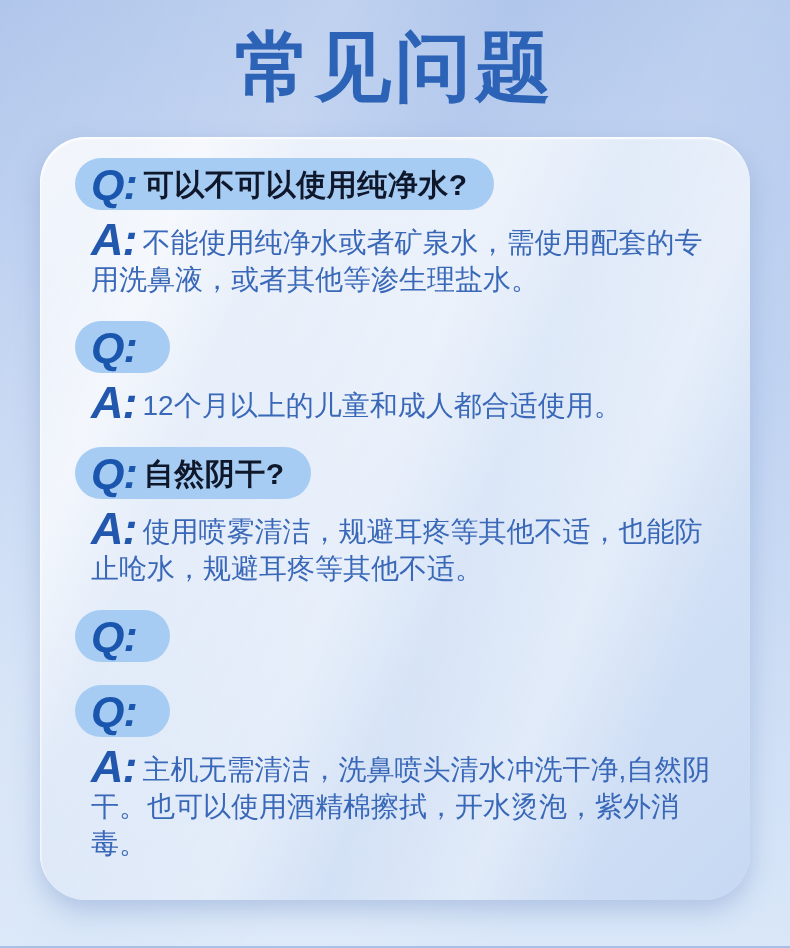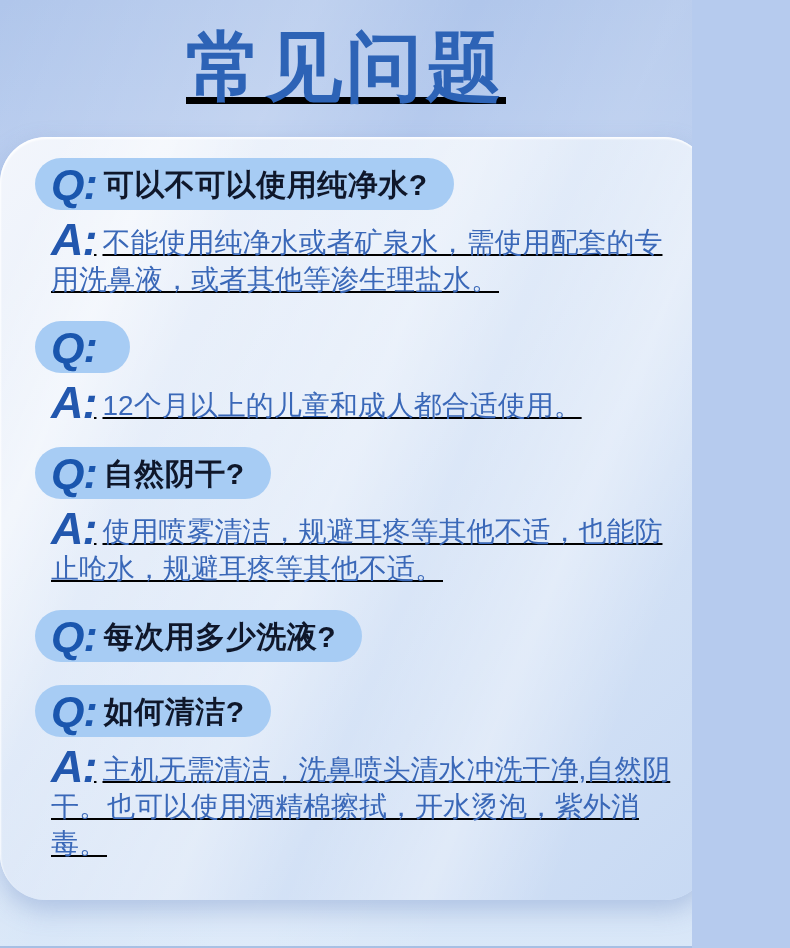--- a/index.html
+++ b/index.html
@@ -2,25 +2,24 @@
 <html><head>
 <meta charset="utf-8">
 <style>
   html, body { margin: 0; padding: 0; }
   body {
     font-family: "Liberation Sans", "DejaVu Sans", sans-serif;
     background: #b6cbee;
   }
   .page {
     position: relative;
-    width: 692px;
+    width: 790px;
     height: 948px;
     overflow: hidden;
     background: linear-gradient(180deg, #b0c6eb 0%, #b9cdef 22%, #c6d8f3 55%, #d9e7f8 100%);
-    text-decoration: underline;
   }
   
   .page::before {
     content: "";
     position: absolute;
     inset: 0;
     background: linear-gradient(115deg,
       rgba(255,255,255,0) 0%,
       rgba(255,255,255,0.20) 28%,
       rgba(255,255,255,0) 42%,
@@ -148,28 +147,26 @@
       <div class="question-pill">
         <span class="q-prefix">Q:</span>
         <span class="question-text">自然阴干?</span>
       </div>
       <p class="answer wide"><span class="a-prefix">A:</span><span>使用喷雾清洁，规避耳疼等其他不适，也能防止呛水，规避耳疼等其他不适。</span></p>
     </div>
 
     <div class="qa-item">
       <div class="question-pill">
         <span class="q-prefix">Q:</span>
-        <span class="question-text">每次用多少洗液?</span>
       </div>
     </div>
 
     <div class="qa-item">
       <div class="question-pill">
         <span class="q-prefix">Q:</span>
-        <span class="question-text">如何清洁?</span>
       </div>
       <p class="answer wide"><span class="a-prefix">A:</span><span>主机无需清洁，洗鼻喷头清水冲洗干净,自然阴干。也可以使用酒精棉擦拭，开水烫泡，紫外消毒。</span></p>
     </div>
 
   </div>
 
   <div class="bottom-rule"></div>
 </div>
 
 </body></html>

